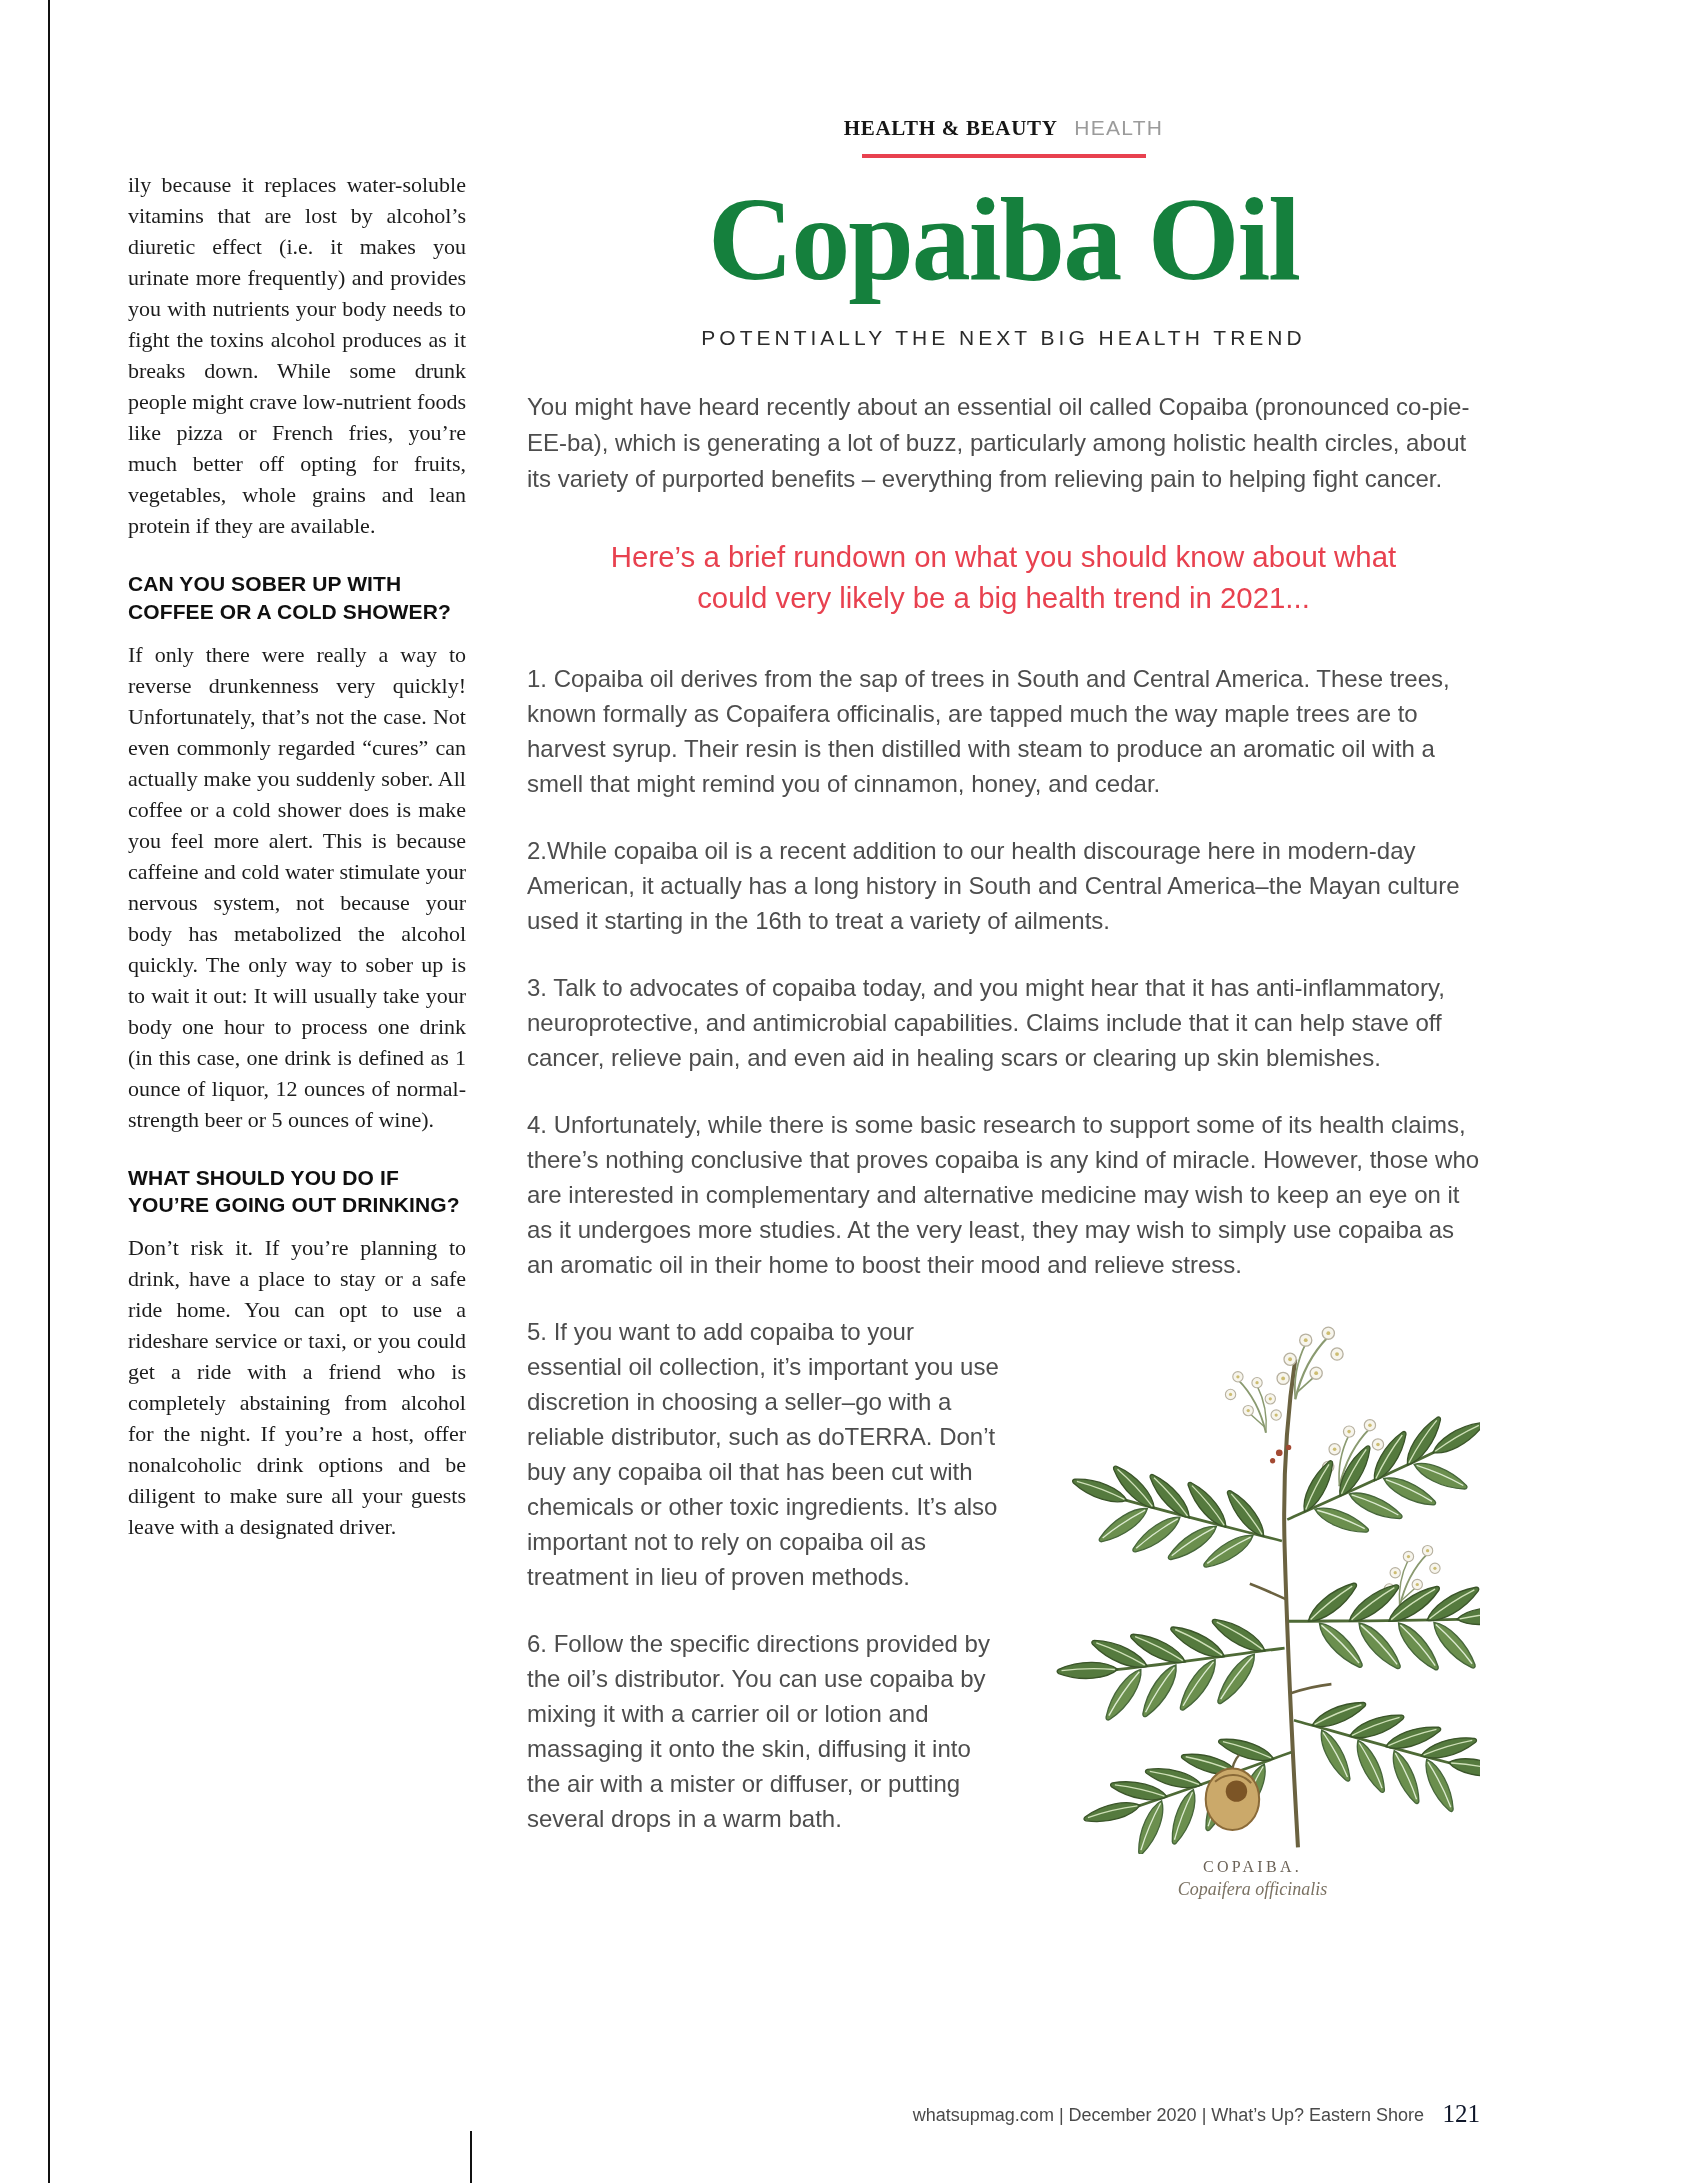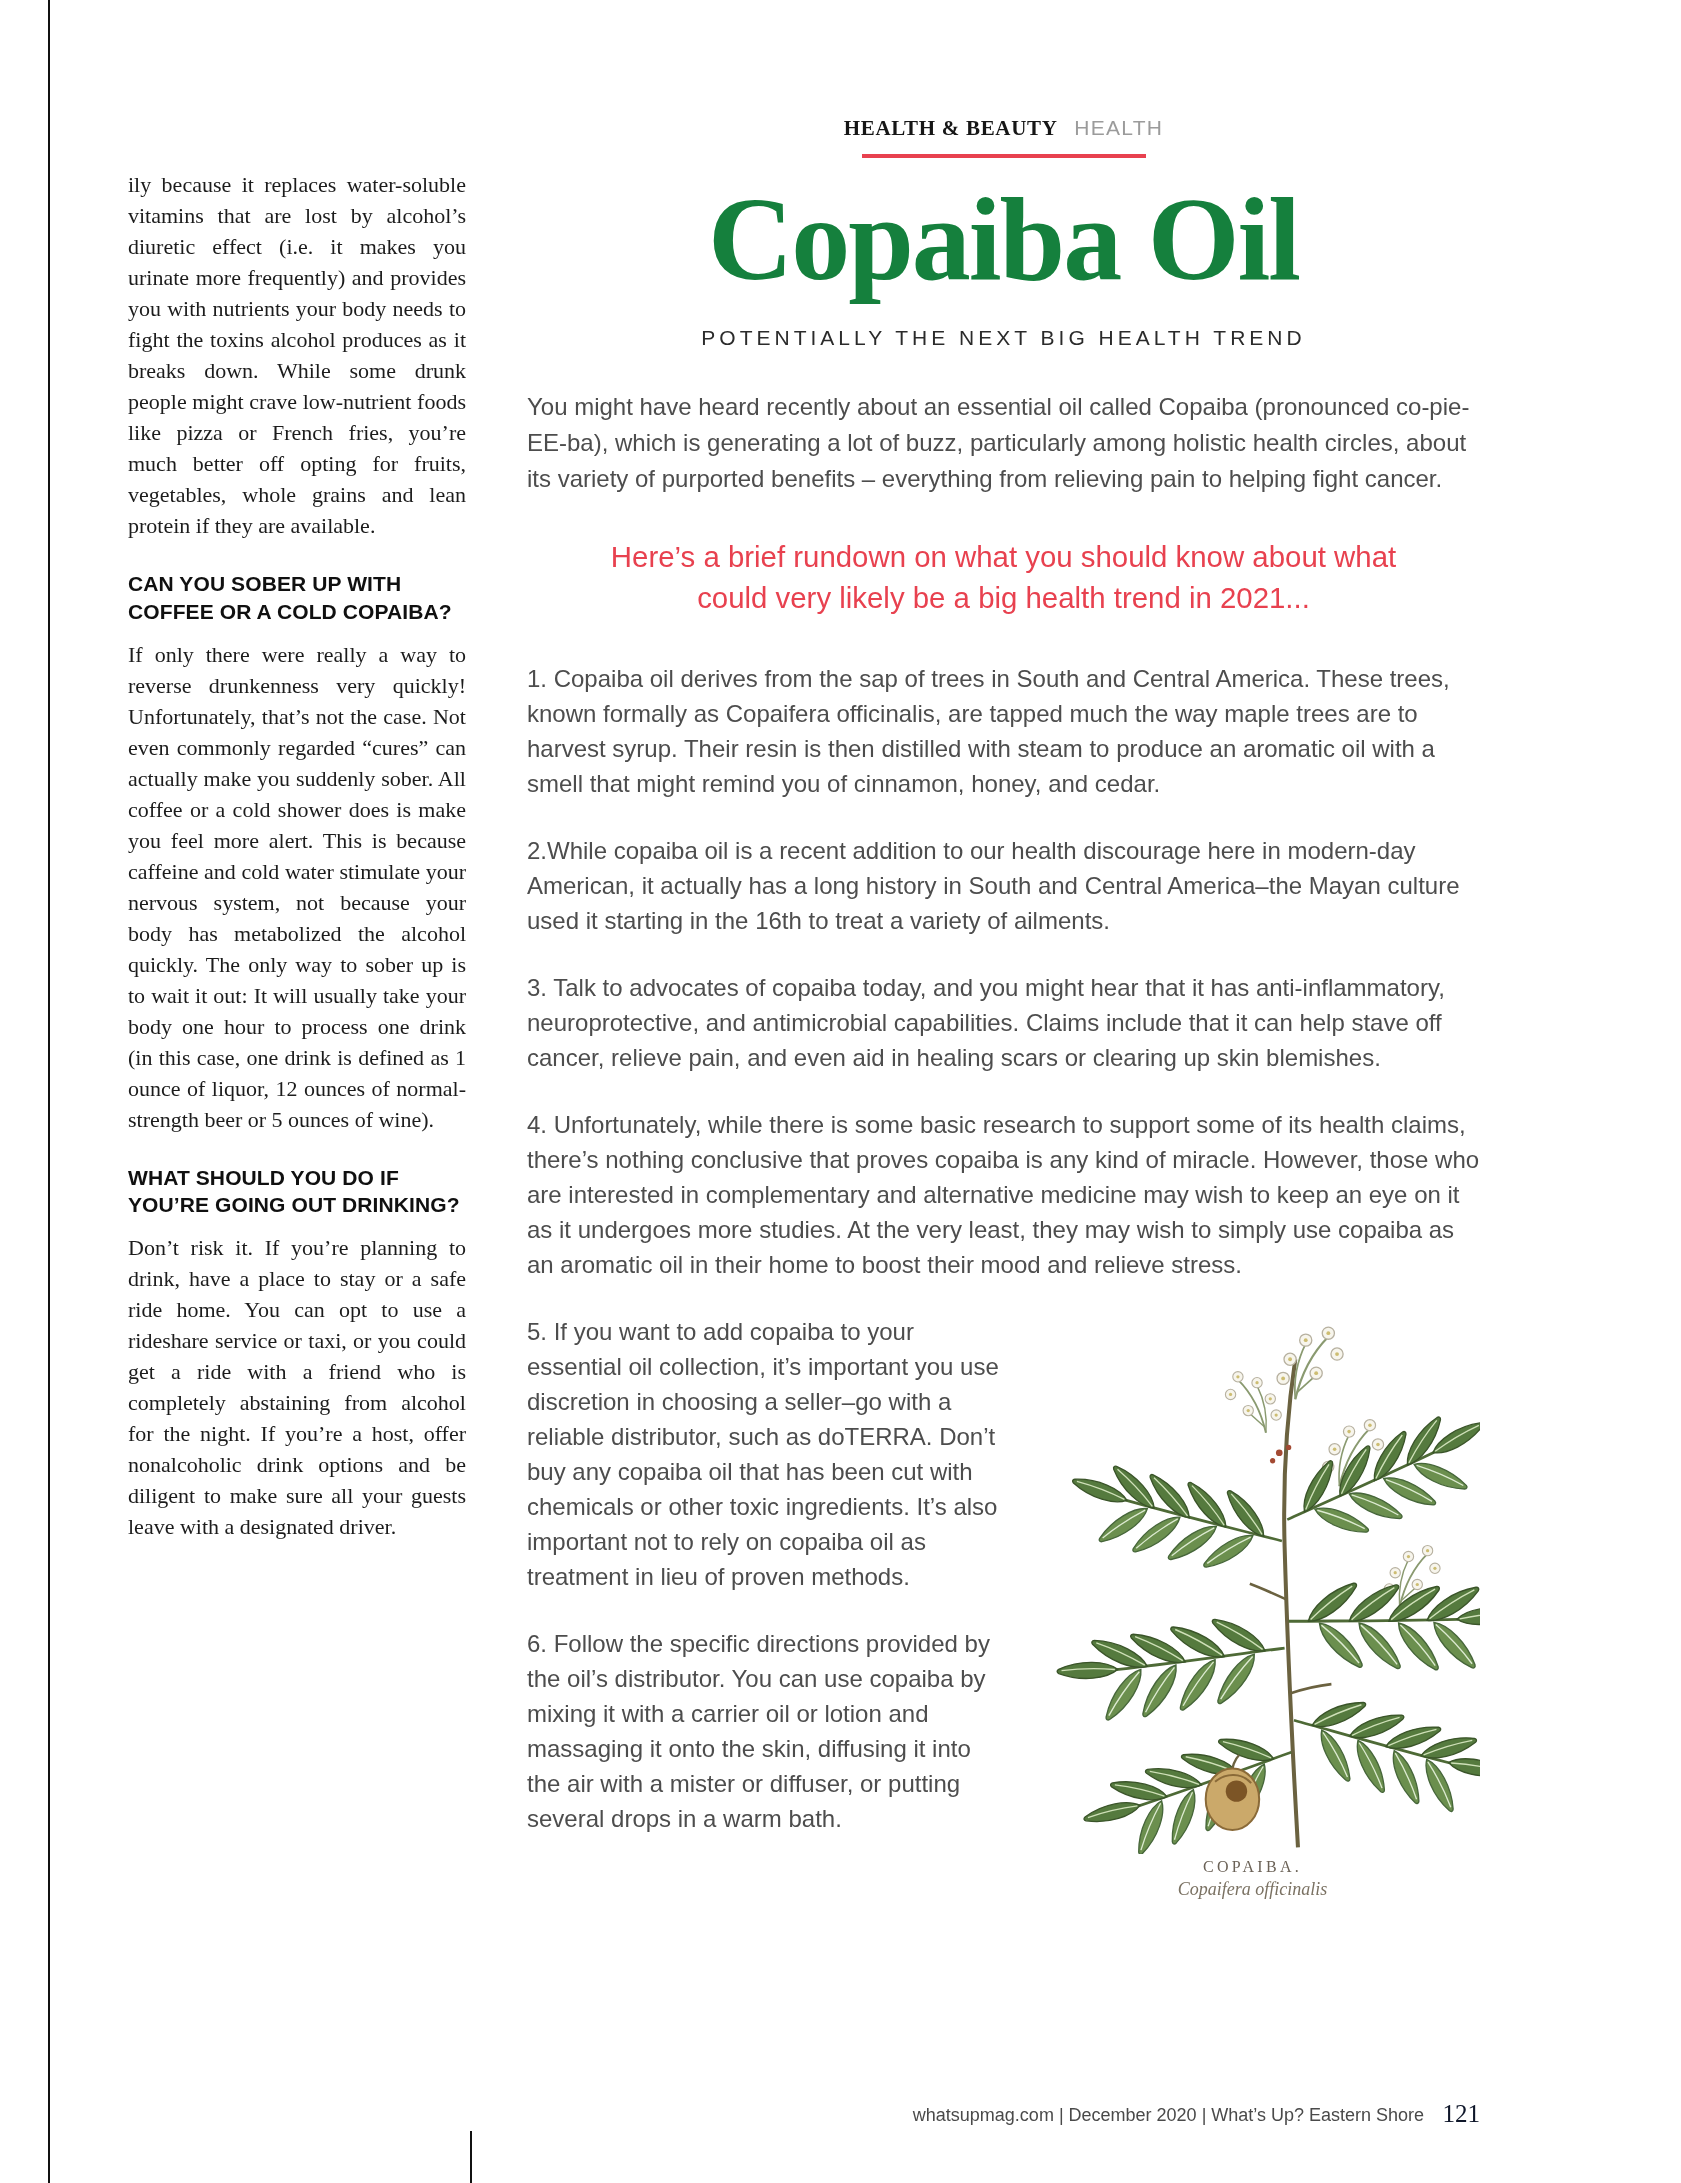--- a/index.html
+++ b/index.html
@@ -71,21 +71,21 @@
 </head>
 <body>
 
 <div class="page">
 
   <div class="left-rule"></div>
   <div class="bottom-rule"></div>
 
   <div class="sidebar">
     <p>ily because it replaces water-soluble vitamins that are lost by alcohol’s diuretic effect (i.e. it makes you urinate more frequently) and provides you with nutrients your body needs to fight the toxins alcohol produces as it breaks down. While some drunk people might crave low-nutrient foods like pizza or French fries, you’re much better off opting for fruits, vegetables, whole grains and lean protein if they are available.</p>
-    <h3 class="sb-heading">CAN YOU SOBER UP WITH COFFEE OR A COLD COPAIBA?</h3>
+    <h3 class="sb-heading">CAN YOU SOBER UP WITH COFFEE OR A COLD SHOWER?</h3>
     <p>If only there were really a way to reverse drunkenness very quickly! Unfortunately, that’s not the case. Not even commonly regarded “cures” can actually make you suddenly sober. All coffee or a cold shower does is make you feel more alert. This is because caffeine and cold water stimulate your nervous system, not because your body has metabolized the alcohol quickly. The only way to sober up is to wait it out: It will usually take your body one hour to process one drink (in this case, one drink is defined as 1 ounce of liquor, 12 ounces of normal-strength beer or 5 ounces of wine).</p>
     <h3 class="sb-heading">WHAT SHOULD YOU DO IF YOU’RE GOING OUT DRINKING?</h3>
     <p>Don’t risk it. If you’re planning to drink, have a place to stay or a safe ride home. You can opt to use a rideshare service or taxi, or you could get a ride with a friend who is completely abstaining from alcohol for the night. If you’re a host, offer nonalcoholic drink options and be diligent to make sure all your guests leave with a designated driver.</p>
   </div>
 
   <div class="main">
 
     <div class="kicker">
       <span class="bold">HEALTH &amp; BEAUTY</span>
       <span class="light">HEALTH</span>

